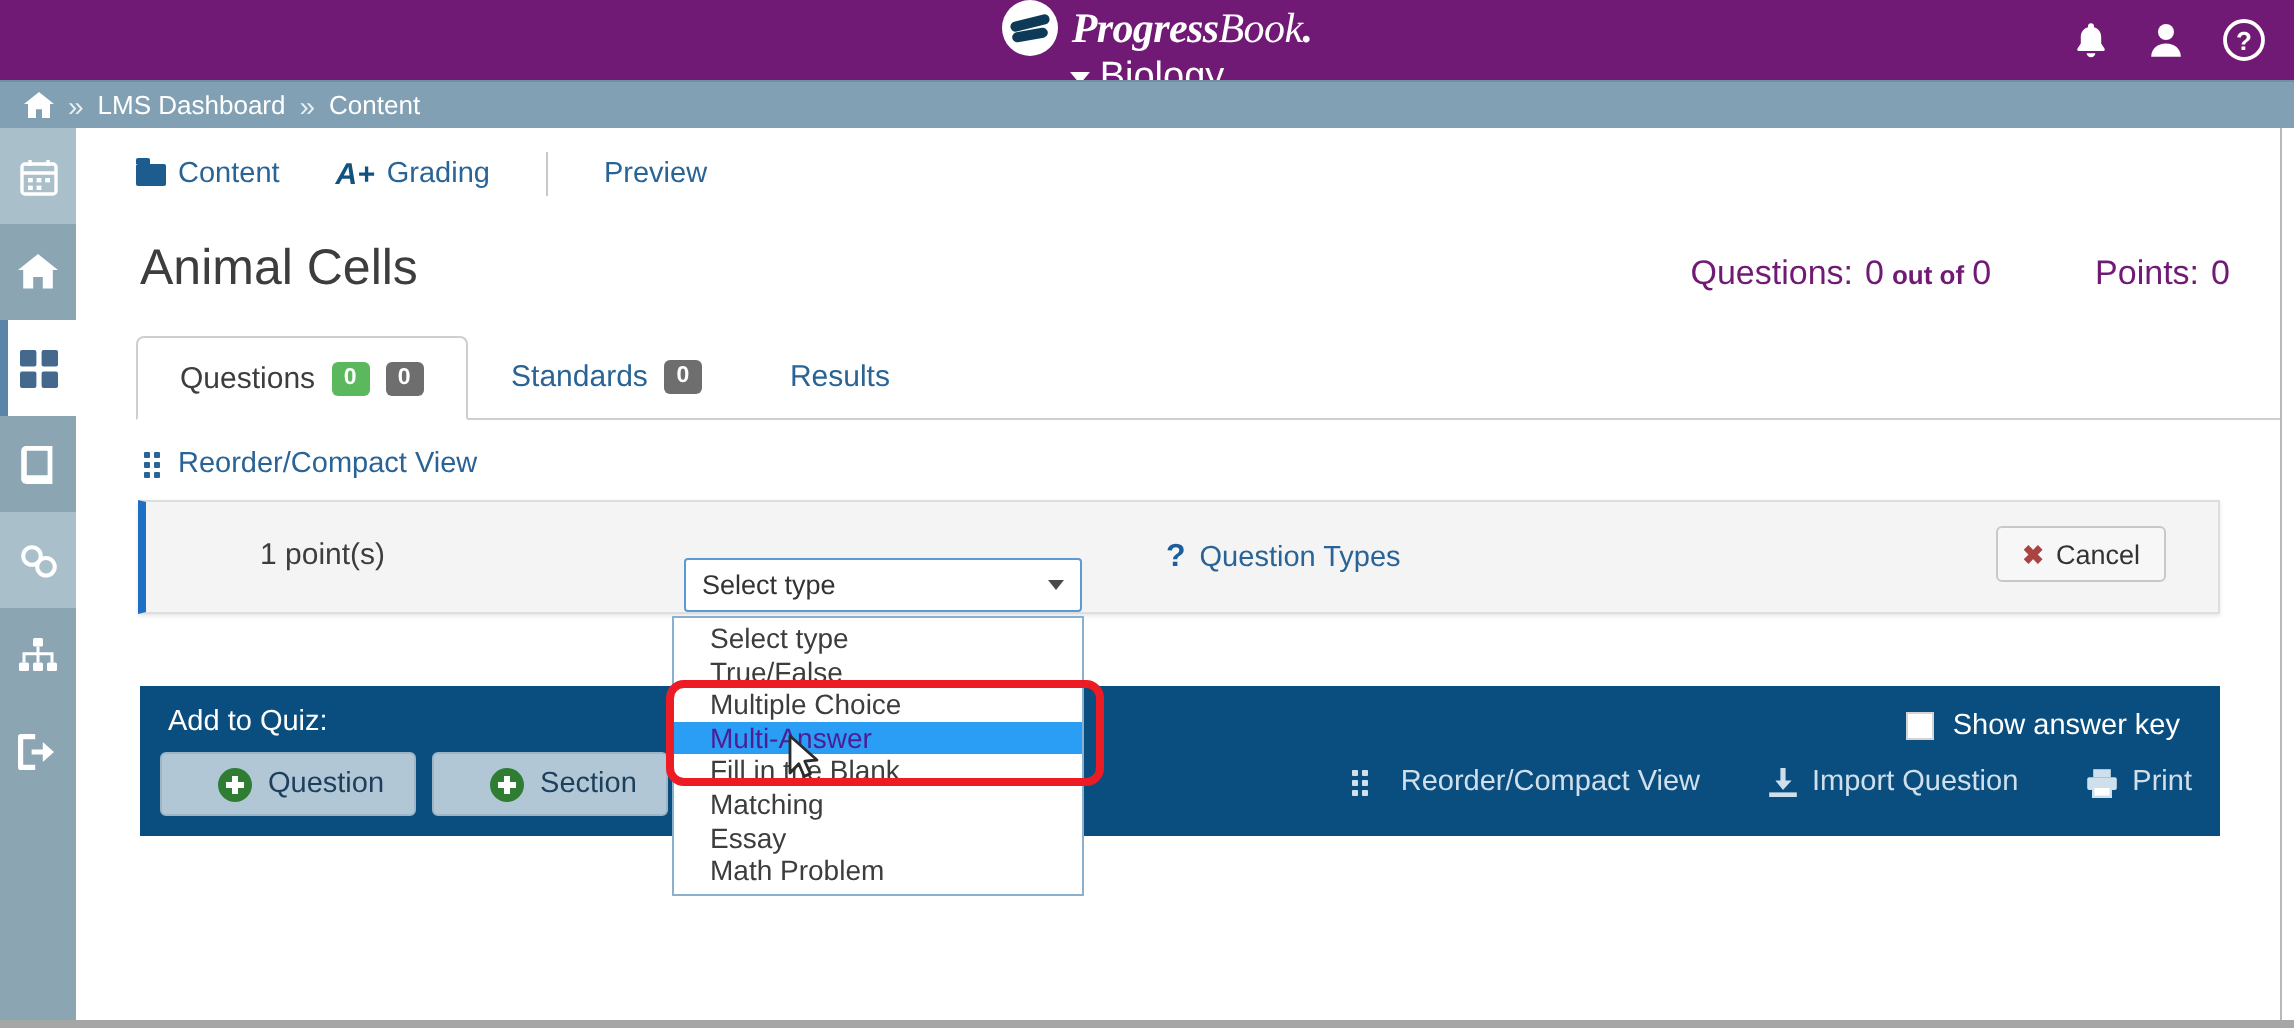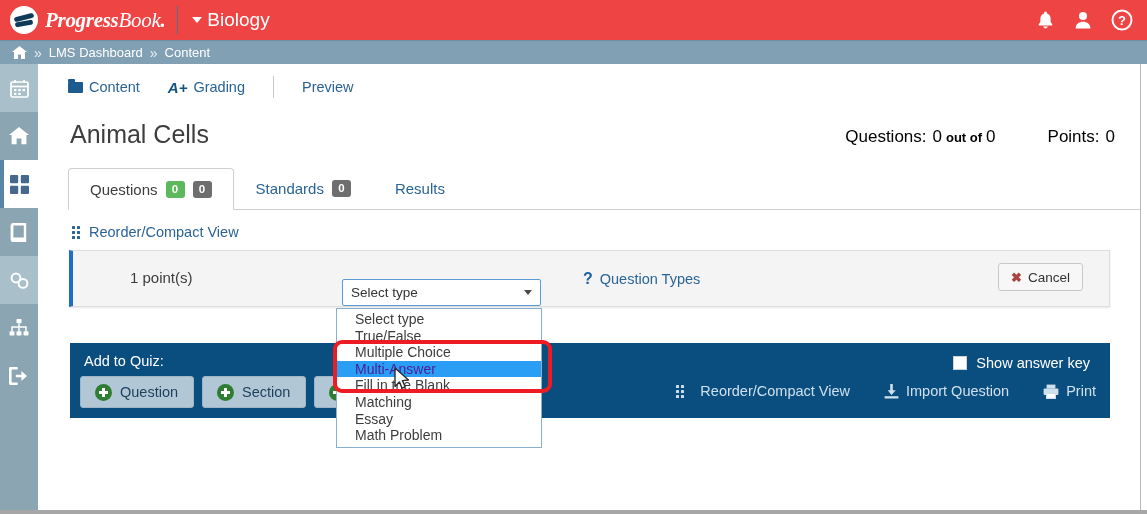--- a/index.html
+++ b/index.html
@@ -12,22 +12,22 @@
   #root {
     position: relative;
     width: 1147px; height: 514px;
     background: #ffffff;
     border-bottom: 4px solid #a6a6a6;
   }
 
   
   .topbar {
     position: absolute; left: 0; top: 0; width: 1147px; height: 40px;
-    background: #ef4444;
-    display: flex; align-items: center;
+    background: #701a75;
+    display: flex; align-items: center; flex-direction: column;
   }
   .logo-wrap { display: flex; align-items: center; padding-left: 10px; }
   .logo-mark {
     width: 28px; height: 28px; border-radius: 50%;
     background: #ffffff; position: relative; margin-right: 7px;
     flex: 0 0 auto;
   }
   .logo-mark:before {
     content: ""; position: absolute; left: 4px; top: 9px;
     width: 20px; height: 5px; border-radius: 3px;
@@ -125,21 +125,21 @@
   .grading-ico {
     font-weight: bold; font-style: italic; color: #12527f; font-size: 15px;
   }
 
   .doc-title {
     position: absolute; left: 32px; top: 56px;
     font-size: 25px; color: #3d3d3d;
   }
   .stats {
     position: absolute; right: 25px; top: 63px;
-    display: flex; align-items: baseline; font-size: 17px; color: #000000;
+    display: flex; align-items: baseline; font-size: 17px; color: #701a75;
   }
   .stats .small { font-size: 13px; margin: 0 4px; font-weight: bold; }
   .stats .gap { width: 52px; }
 
   .tabstrip {
     position: absolute; left: 30px; top: 104px; right: 0; height: 42px;
     border-bottom: 1px solid #cfcfcf;
     display: flex; align-items: flex-end;
   }
   .tab {
@@ -235,21 +235,21 @@
     position: absolute; left: 70px; top: 343px;
     width: 1072px; height: 75px;
     background: #0a4d7f;
   }
   .addto {
     position: absolute; left: 14px; top: 10px;
     color: #ffffff; font-size: 14.5px;
   }
   .btnrow { position: absolute; left: 10px; top: 33px; display: flex; gap: 8px; }
   .abtn {
-    height: 32px; padding: 0 15px 0 14px;
+    height: 32px; padding: 0 15px 0 28px;
     background: #b2c7d6; border: 1px solid #9db5c7; border-radius: 3px;
     display: flex; align-items: center; gap: 8px;
     font-size: 14.5px; color: #1c3f5c; cursor: pointer;
   }
   .plus-circle {
     width: 17px; height: 17px; border-radius: 50%;
     background: #2e7d32; position: relative; flex: 0 0 auto;
   }
   .plus-circle:before, .plus-circle:after {
     content: ""; position: absolute; background: #ffffff;

